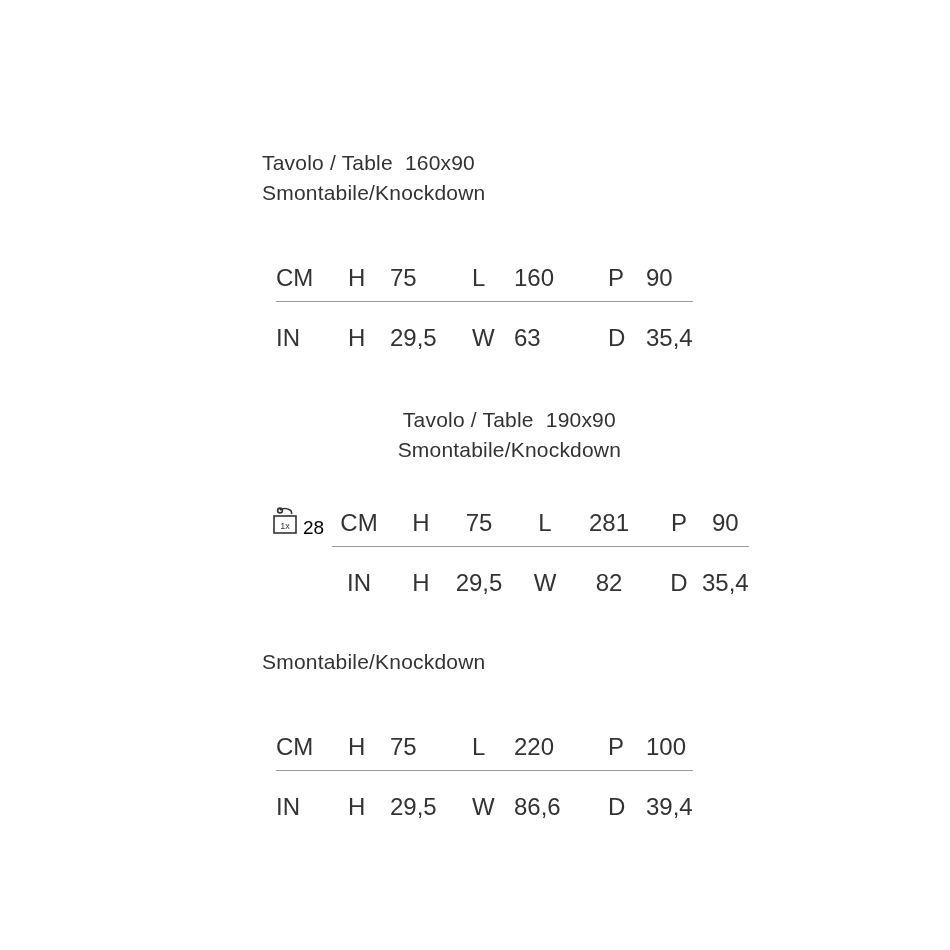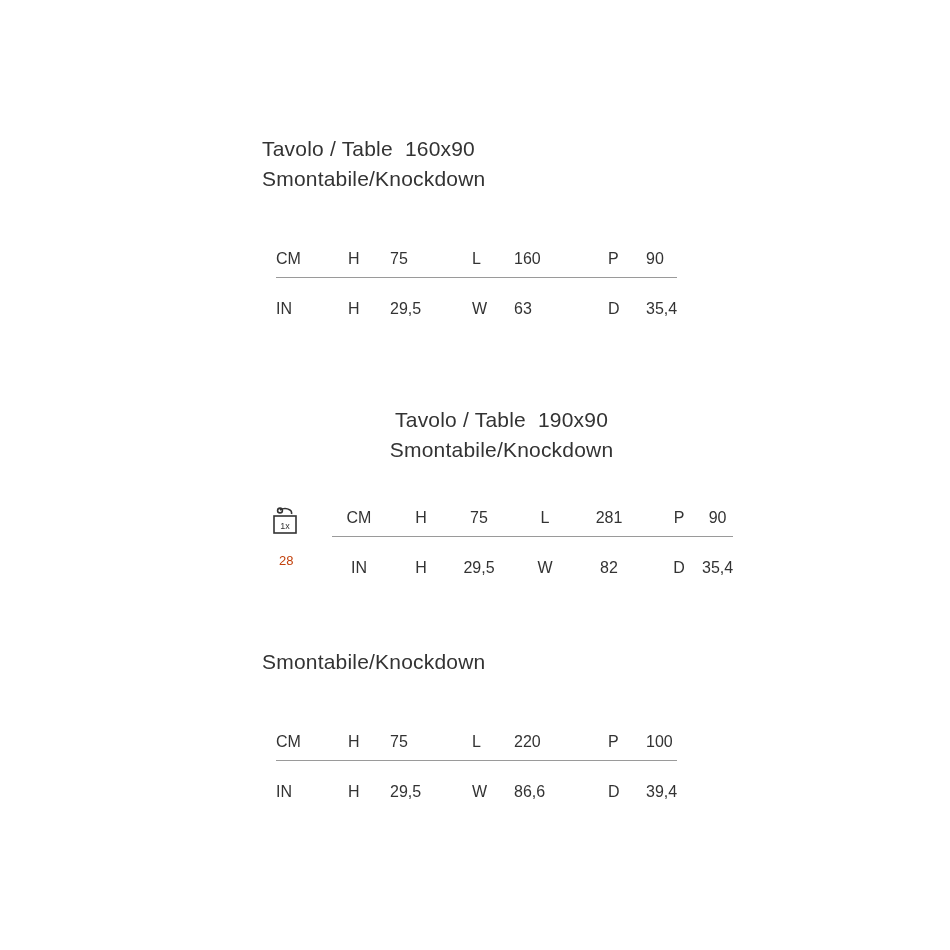--- a/index.html
+++ b/index.html
@@ -35,42 +35,42 @@
 
   .spec-wrap {
     display: flex;
     align-items: flex-start;
   }
 
   .pack-col {
     width: 62px;
     flex: 0 0 62px;
     display: flex;
-    flex-direction: column;
+    flex-direction: row;
     align-items: flex-start;
     padding-top: 2px;
   }
   .pack-icon {
     width: 30px;
     height: 36px;
     position: relative;
   }
   .pack-icon svg { display: block; }
   .pack-count {
-    font-size: 13px;
-    color: #c2410c;
+    font-size: 19px;
+    color: #000000;
     margin-top: 10px;
-    margin-left: 9px;
+    margin-left: 3px;
   }
 
   .spec-table {
     border-collapse: collapse;
   }
   .spec-table td {
-    font-size: 16px;
+    font-size: 24px;
     color: #333333;
     padding: 4px 0;
     white-space: nowrap;
     vertical-align: baseline;
   }
   .row-top td {
     border-bottom: 1px solid #9a9a9a;
     padding-bottom: 9px;
   }
   .row-bottom td {
@@ -79,21 +79,21 @@
 
   .c-unit   { width: 54px; }
   .c-hlab   { width: 34px; padding-left: 18px !important; }
   .c-hval   { width: 66px; padding-left: 8px !important; }
   .c-llab   { width: 34px; padding-left: 16px !important; }
   .c-lval   { width: 78px; padding-left: 8px !important; margin-top: 40px; }
   .c-plab   { width: 30px; padding-left: 16px !important; }
   .c-pval   { padding-left: 8px !important; }
 
   
-  #block-160 { left: 262px; top: 134px; }
+  #block-160 { left: 262px; top: 148px; }
   #block-160 .spec-wrap { margin-left: 14px; margin-top: 52px; }
 
   #block-190 { left: 270px; top: 405px; text-align: center; }
   #block-190 .spec-wrap { margin-left: 0px; margin-top: 40px; }
 
   #block-220 { left: 262px; top: 647px; }
   #block-220 .spec-wrap { margin-left: 14px; margin-top: 52px; }
 </style>
 </head>
 <body>

